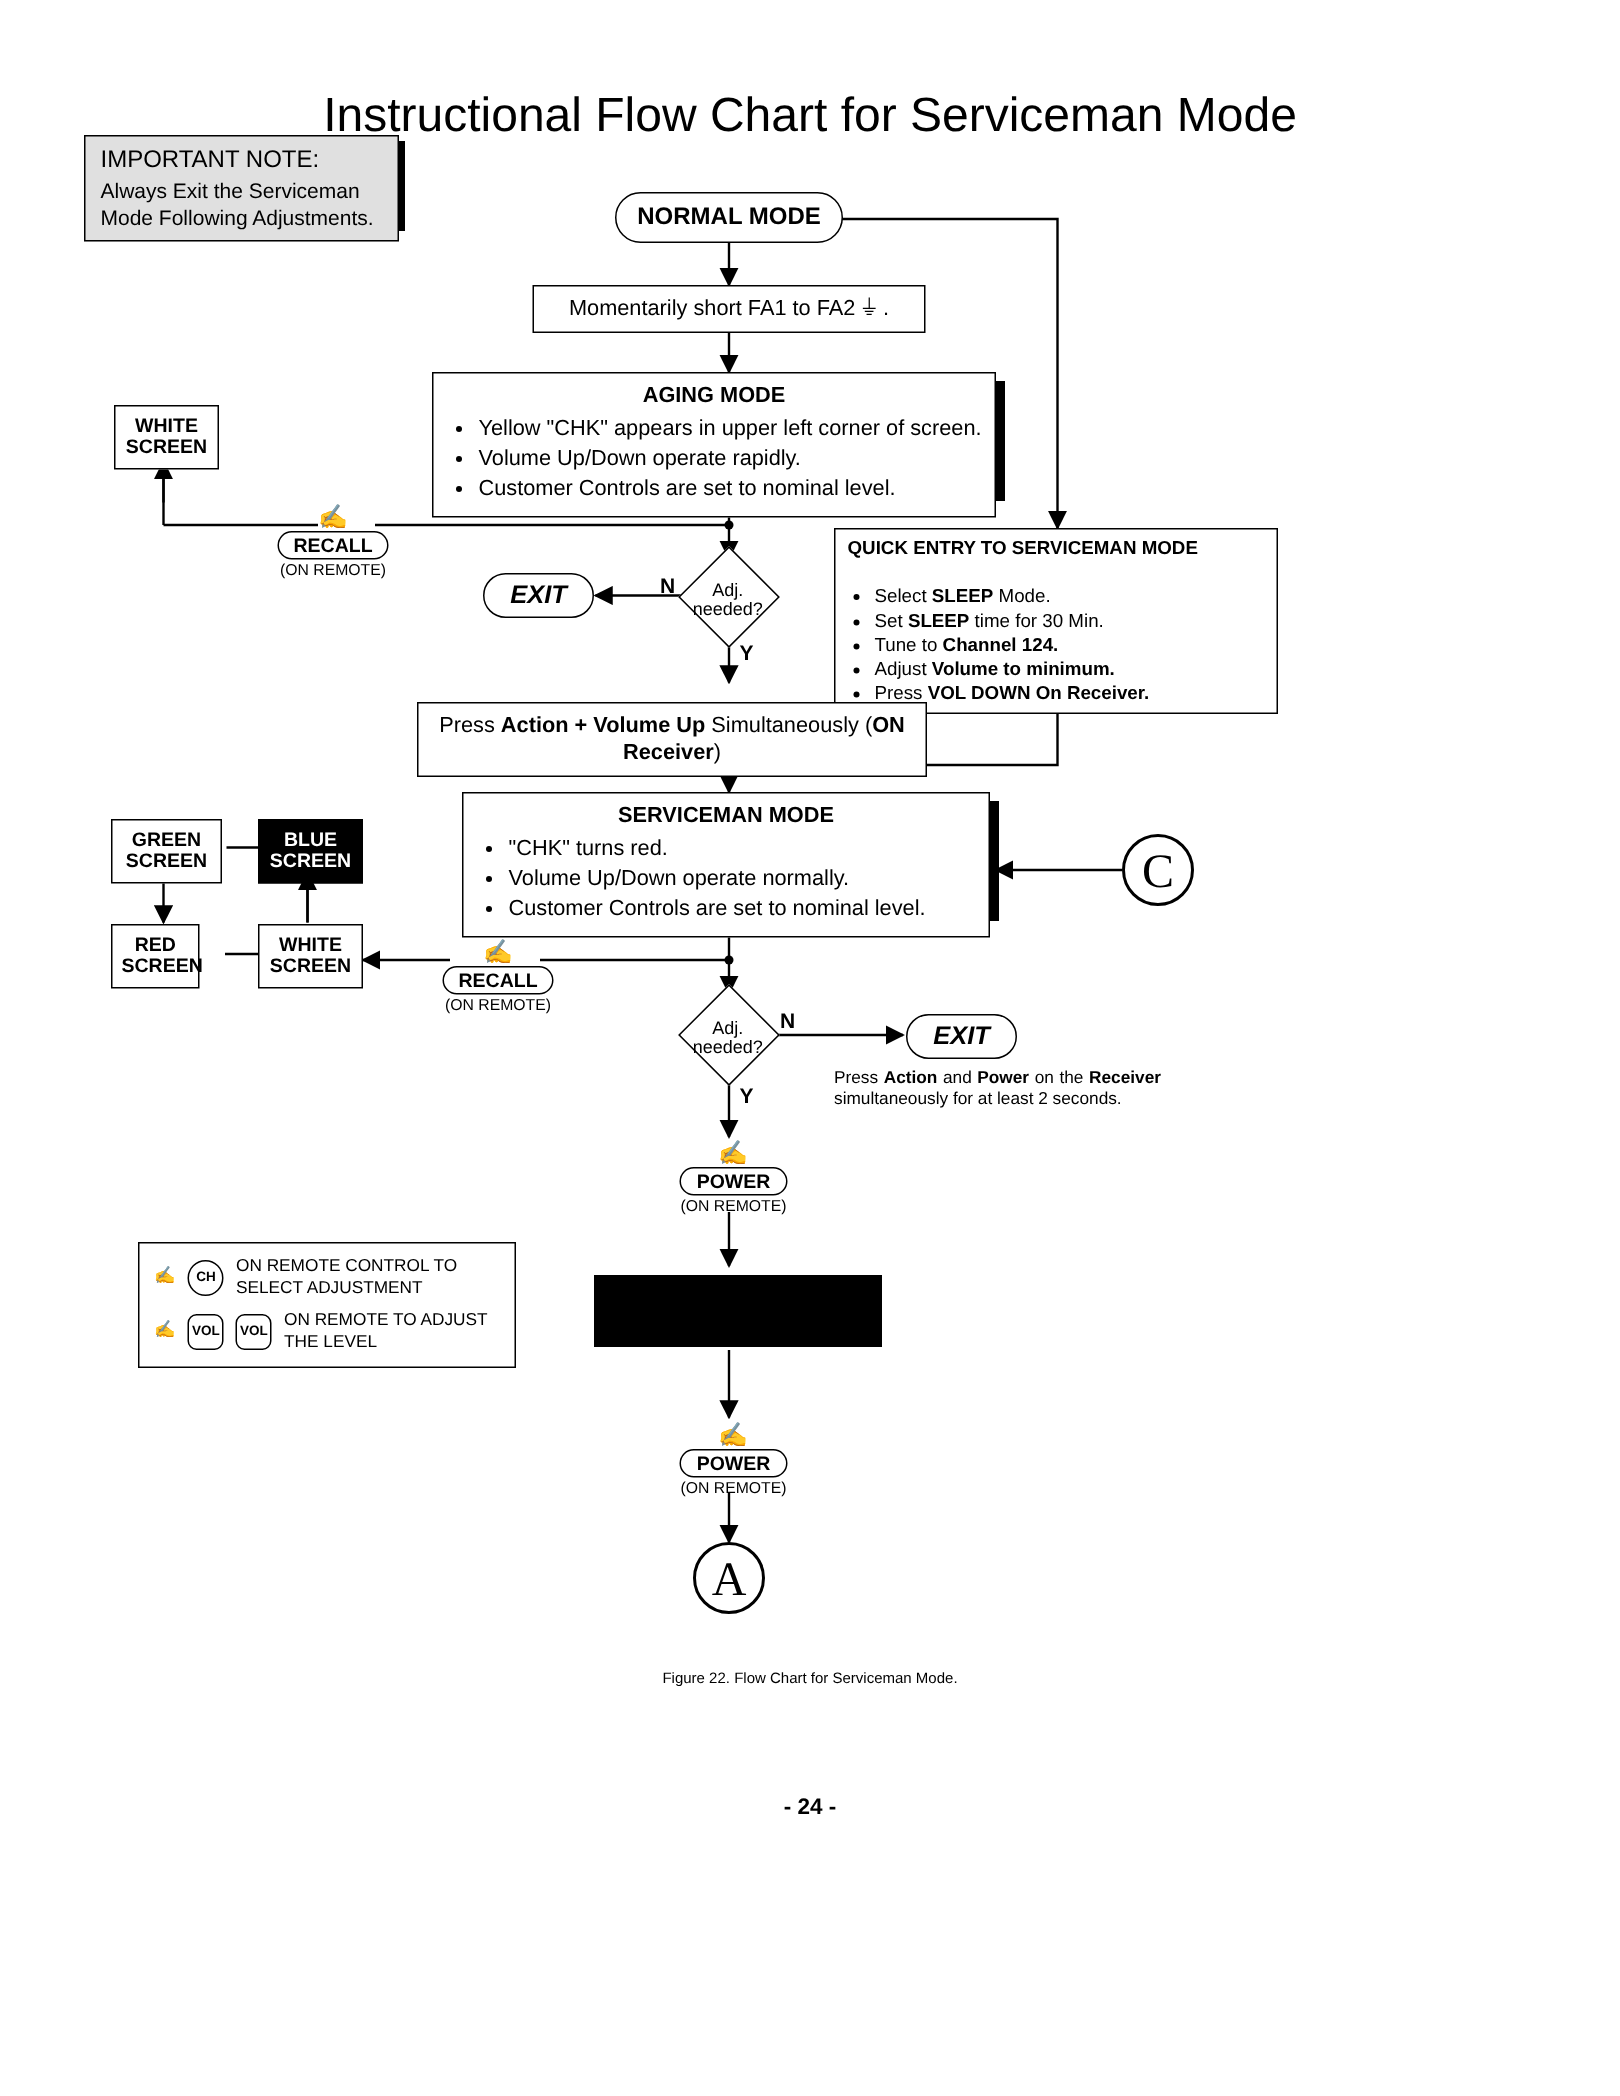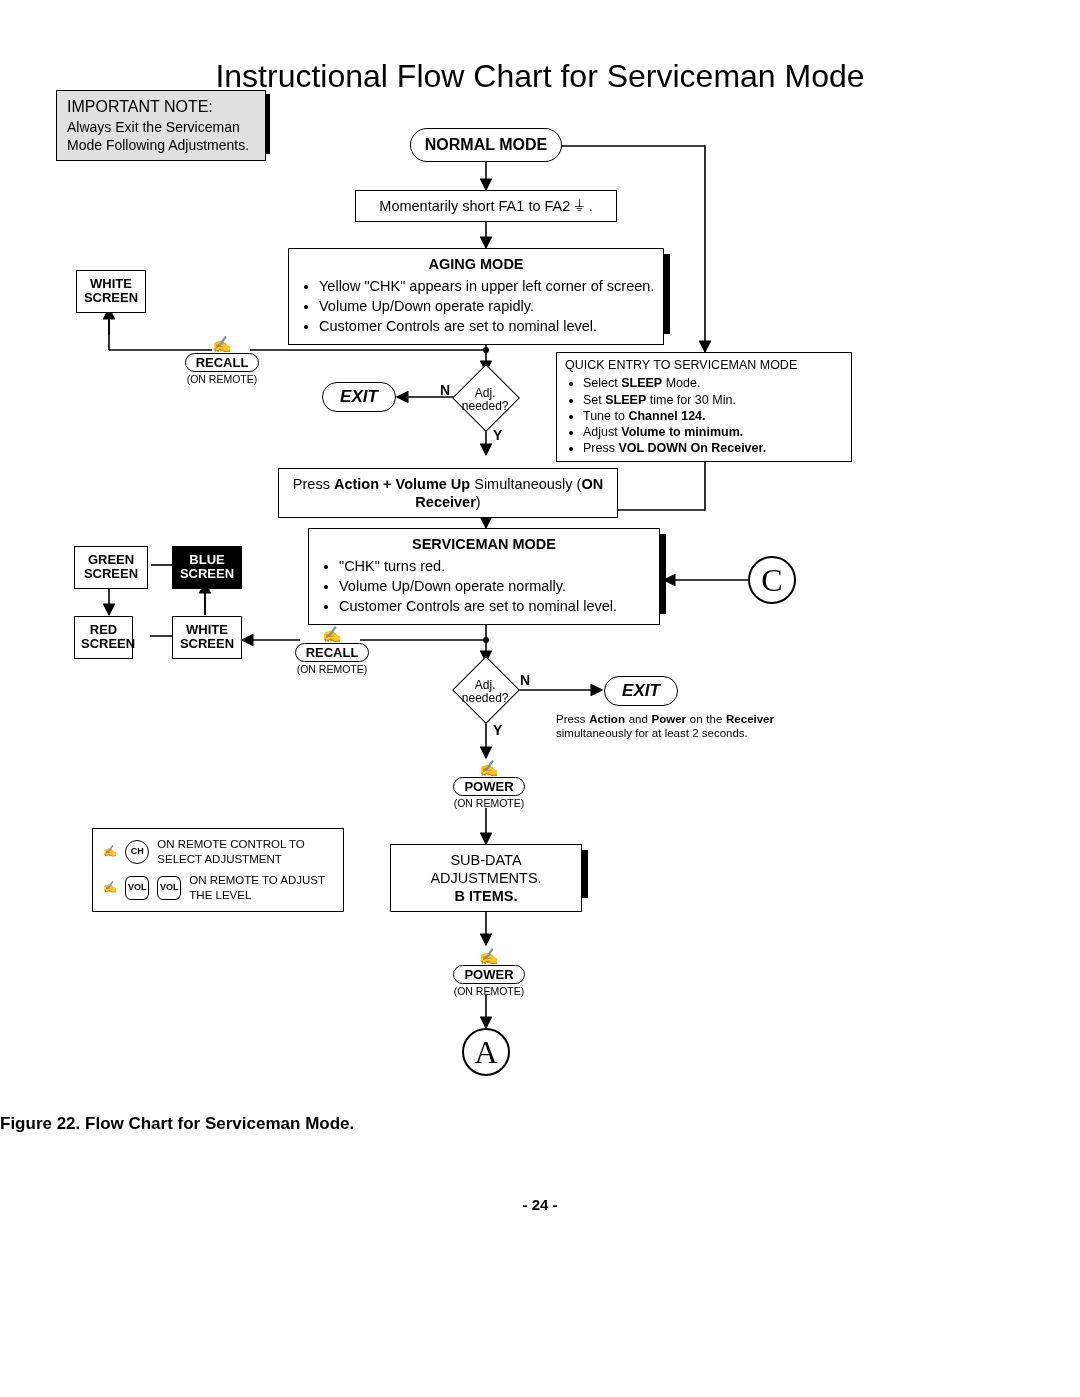--- a/index.html
+++ b/index.html
@@ -18,30 +18,30 @@
   .oval{border:1.5px solid #000;border-radius:999px;background:#fff;font-weight:bold;display:flex;align-items:center;justify-content:center;font-size:16px}
   .oval.exit{font-style:italic}
   .pill{border:1.5px solid #000;border-radius:14px;background:#fff;font-weight:bold;font-size:13px;padding:1px 10px;display:inline-block}
   .sub{font-size:10.5px;text-align:center;margin-top:1px}
   .diamond{border:1.5px solid #000;background:#fff;transform:rotate(45deg)}
   .diamond span{display:block;transform:rotate(-45deg);font-size:12px;text-align:center;line-height:1.1}
   .screen{border:1.5px solid #000;background:#fff;font-weight:bold;font-size:13px;text-align:center;padding:6px 6px;line-height:1.1}
   .screen.inv{background:#000;color:#fff}
   .circle{border:2.5px solid #000;border-radius:50%;background:#fff;display:flex;align-items:center;justify-content:center;font-size:32px;font-family:"Times New Roman",serif}
   .lblYN{font-size:14px;font-weight:bold}
-  .caption{font-size:17px;font-weight:bold;text-align:left;width:100%}
+  .caption{font-size:10px;font-weight:normal;text-align:center;width:100%}
   .pagenum{font-size:15px;font-weight:bold;text-align:center;width:100%}
   .legend-box{border:1.5px solid #000;background:#fff;font-size:11.5px;padding:8px 10px;line-height:1.3}
   .legend-box .row{display:flex;align-items:center;margin-bottom:6px}
   .legend-box .row:last-child{margin-bottom:0}
   .legend-box .ico{flex:0 0 auto;margin-right:8px}
   .chip{display:inline-flex;align-items:center;justify-content:center;border:1.5px solid #000;border-radius:50%;width:22px;height:22px;font-size:9px;font-weight:bold;background:#fff}
   .exit-text{font-size:11.5px;line-height:1.25;text-align:justify}
   .quick-box{border:1.5px solid #000;background:#fff;font-size:12.5px;padding:4px 8px;line-height:1.3}
-  .quick-box .hdr{font-weight:normal;font-size:12.5px;margin-bottom:2px}
+  .quick-box .hdr{font-weight:bold;font-size:12.5px;margin-bottom:16px}
   .quick-box ul{margin:0;padding-left:18px}
   svg.lines{position:absolute;left:0;top:0;width:1080px;height:1397px;pointer-events:none}
   .hand{font-size:16px;display:inline-block;transform:translateY(1px)}
 </style>
 </head>
 <body>
 <div id="stage">
 
 <svg class="lines" viewBox="0 0 1080 1397">
   <defs>
@@ -196,24 +196,20 @@
   Press <b>Action</b> and <b>Power</b> on the <b>Receiver</b> simultaneously for at least 2 seconds.
 </div>
 
 <div class="abs" style="left:446px;top:758px;width:86px;text-align:center">
   <span class="hand">✍</span>
   <span class="pill">POWER</span>
   <div class="sub">(ON REMOTE)</div>
 </div>
 
 <div class="abs shadow" style="left:396px;top:850px;width:192px;height:48px"></div>
-<div class="abs box" style="left:390px;top:844px;width:192px">
-  <div>SUB-DATA ADJUSTMENTS.</div>
-  <div style="font-weight:bold">B ITEMS.</div>
-</div>
 
 <div class="abs legend-box" style="left:92px;top:828px;width:252px">
   <div class="row">
     <span class="ico">✍</span>
     <span class="chip ico">CH</span>
     <span>ON REMOTE CONTROL TO SELECT ADJUSTMENT</span>
   </div>
   <div class="row">
     <span class="ico">✍</span>
     <span class="chip ico" style="border-radius:6px;width:22px">VOL</span>

